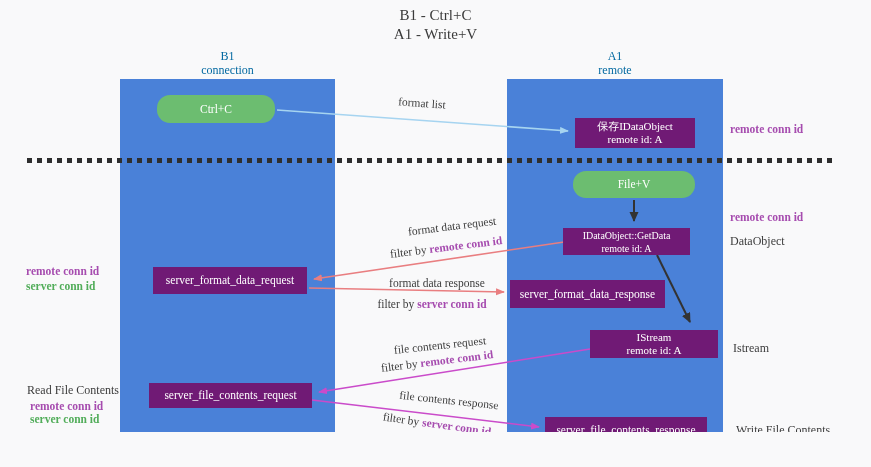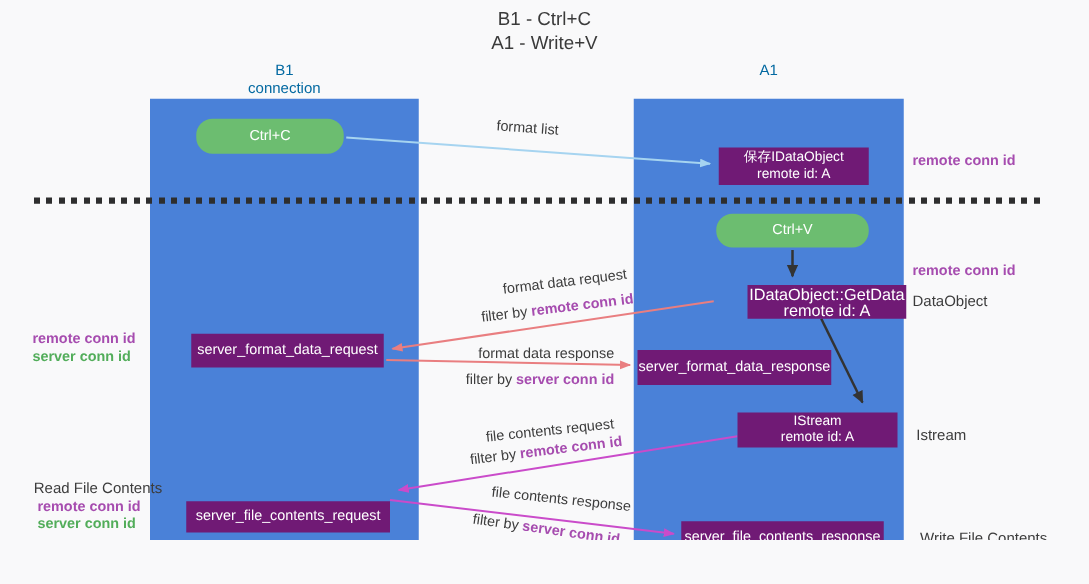--- a/index.html
+++ b/index.html
@@ -1,16 +1,16 @@
 <!DOCTYPE html>
 <html><head>
 <meta charset="utf-8">
 <style>
   html,body{margin:0;padding:0;background:#f9f9fa;font-family:"Liberation Sans",sans-serif;}
-  .canvas{position:relative;width:871px;height:432px;background:#f9f9fa;overflow:hidden;}
+  .canvas{position:relative;width:871px;height:432px;background:#f9f9fa;overflow:hidden;font-family:Liberation Serif, serif;}
 
   .title{position:absolute;top:6px;left:0;width:871px;text-align:center;
          font-size:15px;line-height:19px;color:#3a3a3a;}
 
   .col-header{position:absolute;text-align:center;font-size:12px;line-height:14px;color:#0369a1;}
   .col-header.left{left:120px;top:49px;width:215px;}
   .col-header.right{left:507px;top:49px;width:216px;}
 
   .column{position:absolute;top:79px;height:373px;background:#4a81d8;}
   .column.left{left:120px;width:215px;}
@@ -20,25 +20,25 @@
     background:repeating-linear-gradient(to right,#2e2e2e 0 5px,transparent 5px 10px);}
 
   .node{position:absolute;display:flex;flex-direction:column;align-items:center;justify-content:center;
         color:#fff;font-size:11.5px;line-height:13px;text-align:center;box-sizing:border-box;}
   .node.green{background:#6cbd70;border-radius:13px;}
   .node.orange{background:#701a75;}
 
   .n-ctrl-c{left:157px;top:95px;width:118px;height:28px;}
   .n-save{left:575px;top:118px;width:120px;height:30px;font-size:11px;}
   .n-ctrl-v{left:573px;top:171px;width:122px;height:27px;}
-  .n-getdata{left:598px;top:228px;width:127px;height:27px;font-size:13px;}
+  .n-getdata{left:563px;top:228px;width:127px;height:27px;font-size:10px;}
   .n-fmt-req{left:153px;top:267px;width:154px;height:27px;}
   .n-fmt-resp{left:510px;top:280px;width:155px;height:28px;}
   .n-istream{left:590px;top:330px;width:128px;height:28px;font-size:11px;}
-  .n-file-req{left:149px;top:383px;width:163px;height:25px;margin-top:18px;}
+  .n-file-req{left:149px;top:383px;width:163px;height:25px;}
   .n-file-resp{left:545px;top:417px;width:162px;height:26px;}
 
   svg.overlay{position:absolute;left:0;top:0;pointer-events:none;}
 
   .lbl{position:absolute;white-space:nowrap;font-size:11.5px;color:#3c3c3c;
        transform:translate(-50%,-50%);}
   .lbl .hl{font-weight:bold;margin-left:3px;}
   .hl.purple{color:#a64caf;}
 
   .side-lbl{position:absolute;white-space:nowrap;font-size:12px;color:#3c3c3c;}
@@ -61,20 +61,21 @@
     <div>B1 - Ctrl+C</div>
     <div>A1 - Write+V</div>
   </div>
 
   <div class="col-header left">
     <div>B1</div>
     <div>connection</div>
   </div>
   <div class="col-header right">
     <div>A1</div>
+    <div>remote</div>
   </div>
 
   <div class="column left"></div>
   <div class="column right"></div>
 
   <div class="dashed-line"></div>
 
   <svg class="overlay" width="871" height="467">
     <defs>
       <marker id="ah-blue" markerWidth="9" markerHeight="8" refX="8" refY="3.5" orient="auto" markerUnits="userSpaceOnUse">
@@ -102,21 +103,21 @@
   <div class="node green n-ctrl-c">
     <div>Ctrl+C</div>
   </div>
 
   <div class="node orange n-save">
     <div>保存IDataObject</div>
     <div>remote id: A</div>
   </div>
 
   <div class="node green n-ctrl-v">
-    <div>Ctrl+V</div>
+    <div>File+V</div>
   </div>
 
   <div class="node orange n-getdata">
     <div>IDataObject::GetData</div>
     <div>remote id: A</div>
   </div>
 
   <div class="node orange n-fmt-req">
     <div>server_format_data_request</div>
   </div>

